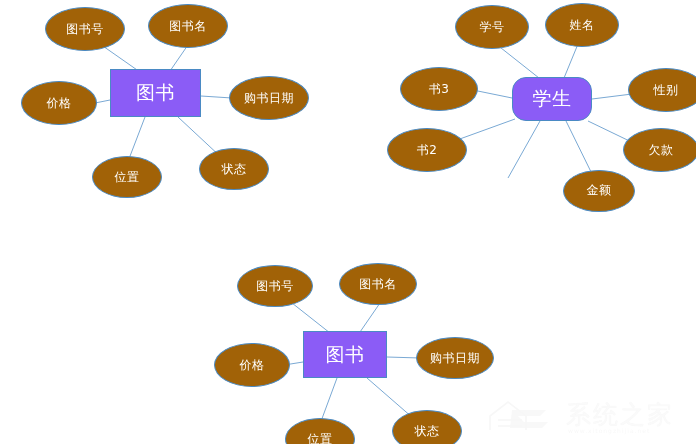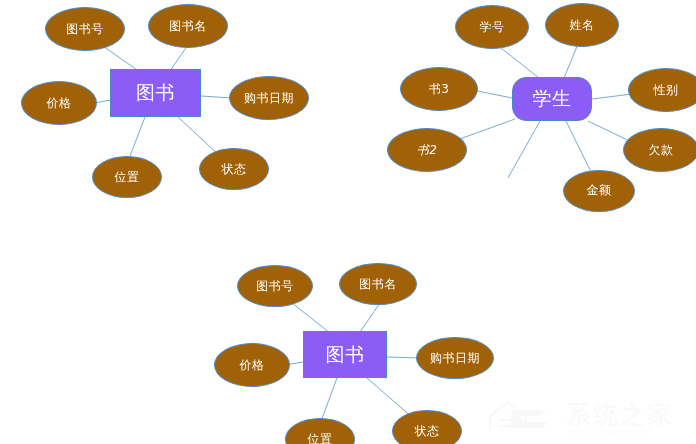--- a/index.html
+++ b/index.html
@@ -142,21 +142,21 @@
 
   <div class="node attr" style="left:545px; top:3px; width:74px; height:44px;">姓名</div>
 
   <div class="node attr" style="left:628px; top:68px; width:76px; height:44px;">性别</div>
 
   <div class="node attr" style="left:623px; top:128px; width:76px; height:44px;">欠款</div>
 
   <div class="node attr" style="left:563px; top:170px; width:72px; height:42px;font-family:Liberation Mono, monospace;">金额</div>
 
 
-  <div class="node attr small" style="left:387px; top:128px; width:80px; height:44px;font-style:italic;">书2</div>
+  <div class="node attr small" style="left:387px; top:128px; width:80px; height:44px;">书2</div>
 
   <div class="node attr small" style="left:400px; top:67px; width:78px; height:44px;">书3</div>
 
   <div class="node entity" style="left:303px; top:331px; width:84px; height:47px;">图书</div>
 
   <div class="node attr" style="left:237px; top:265px; width:76px; height:42px;">图书号</div>
 
   <div class="node attr" style="left:339px; top:263px; width:78px; height:42px;">图书名</div>
 
   <div class="node attr" style="left:416px; top:337px; width:78px; height:42px;">购书日期</div>

